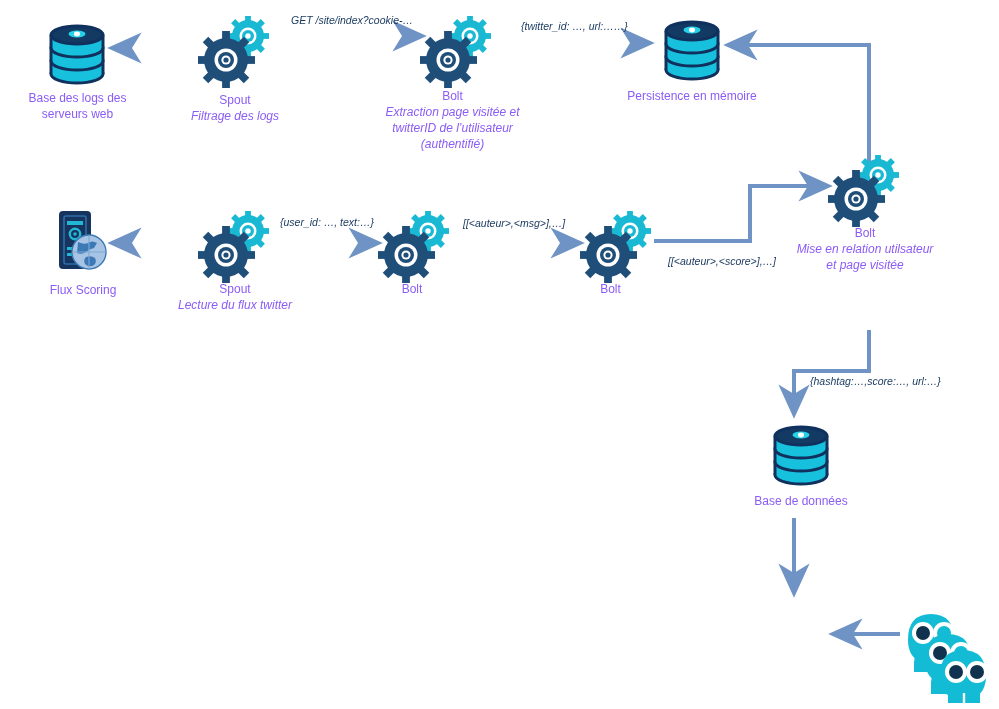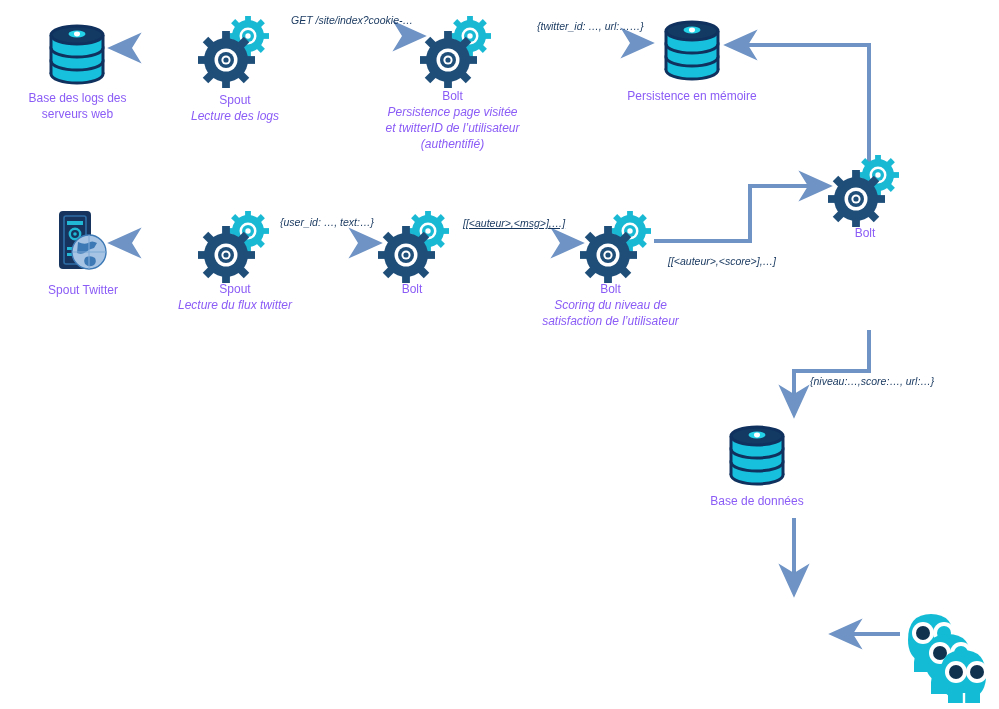--- a/index.html
+++ b/index.html
@@ -124,29 +124,29 @@
       <line x1="794" y1="518" x2="794" y2="593" stroke="#6E93C4" stroke-width="4" marker-end="url(#ah)"></line>
     </g>
 
     <g>
       <line x1="900" y1="634" x2="833" y2="634" stroke="#6E93C4" stroke-width="4" marker-end="url(#ah)"></line>
     </g>
   </svg>
 
   <div class="edge-label" style="left:291px; top:14px;">GET /site/index?cookie-…</div>
 
-  <div class="edge-label" style="left:521px; top:20px;margin-left:16px;">{twitter_id: …, url:……}</div>
+  <div class="edge-label" style="left:521px; top:20px;">{twitter_id: …, url:……}</div>
 
   <div class="edge-label" style="left:280px; top:216px;text-align:right;">{user_id: …, text:…}</div>
 
-  <div class="edge-label" style="left:463px; top:217px;text-decoration:underline;">[[&lt;auteur&gt;,&lt;msg&gt;],…]</div>
+  <div class="edge-label" style="left:463px; top:217px;">[[&lt;auteur&gt;,&lt;msg&gt;],…]</div>
 
   <div class="edge-label" style="left:668px; top:255px;">[[&lt;auteur&gt;,&lt;score&gt;],…]</div>
 
-  <div class="edge-label" style="left:810px; top:375px;">{niveau:…,score:…, url:…}</div>
+  <div class="edge-label" style="left:810px; top:375px;">{hashtag:…,score:…, url:…}</div>
 
   <div class="node" style="left:42px; top:18px;">
     <div class="db">
       <svg width="70" height="68" viewBox="0 0 70 68">
         <ellipse cx="35" cy="56" rx="26" ry="9" fill="#17C0DC" stroke="#10315E" stroke-width="3"></ellipse>
         <rect x="9" y="43" width="52" height="13" fill="#17C0DC"></rect>
         <ellipse cx="35" cy="43" rx="26" ry="9" fill="#17C0DC" stroke="#10315E" stroke-width="3"></ellipse>
         <rect x="9" y="30" width="52" height="13" fill="#17C0DC"></rect>
         <ellipse cx="35" cy="30" rx="26" ry="9" fill="#17C0DC" stroke="#10315E" stroke-width="3"></ellipse>
         <rect x="9" y="17" width="52" height="13" fill="#17C0DC"></rect>
@@ -200,21 +200,21 @@
           </g>
           <circle r="11.5" fill="#ffffff"></circle>
           <circle r="8" fill="#1F4E79"></circle>
           <circle r="4.6" fill="#ffffff"></circle>
           <circle r="2.6" fill="#1F4E79"></circle>
         </g>
       </svg>
     </div>
     <div class="node-label wrap" style="left:-28px; top:76px; width:130px;">
       <span class="title">Spout</span>
-      <span class="sub">Lecture des logs</span>
+      <span class="sub">Filtrage des logs</span>
     </div>
   </div>
 
   <div class="node" style="left:420px; top:16px;">
     <div class="node-icon">
       <svg width="74" height="72" viewBox="0 0 74 72">
         <g transform="translate(50,20)" fill="#19B9D4">
           <g>
             <circle r="16"></circle>
             <g>
@@ -248,21 +248,21 @@
           </g>
           <circle r="11.5" fill="#ffffff"></circle>
           <circle r="8" fill="#1F4E79"></circle>
           <circle r="4.6" fill="#ffffff"></circle>
           <circle r="2.6" fill="#1F4E79"></circle>
         </g>
       </svg>
     </div>
     <div class="node-label wrap" style="left:-35px; top:72px; width:135px;">
       <span class="title">Bolt</span>
-      <span class="sub">Persistence page visitée et twitterID de l’utilisateur (authentifié)</span>
+      <span class="sub">Extraction page visitée et twitterID de l’utilisateur (authentifié)</span>
     </div>
   </div>
 
   <div class="node" style="left:657px; top:14px;">
     <div class="db">
       <svg width="70" height="68" viewBox="0 0 70 68">
         <ellipse cx="35" cy="56" rx="26" ry="9" fill="#17C0DC" stroke="#10315E" stroke-width="3"></ellipse>
         <rect x="9" y="43" width="52" height="13" fill="#17C0DC"></rect>
         <ellipse cx="35" cy="43" rx="26" ry="9" fill="#17C0DC" stroke="#10315E" stroke-width="3"></ellipse>
         <rect x="9" y="30" width="52" height="13" fill="#17C0DC"></rect>
@@ -292,21 +292,21 @@
         <rect x="17" y="45" width="13" height="3" fill="#21B8D6"></rect>
         <circle cx="39" cy="44" r="17" fill="#A7C4E4"></circle>
         <path d="M39,27 a17,17 0 0,1 0,34 a17,17 0 0,1 0,-34 z" fill="#A7C4E4"></path>
         <path d="M28,34 q6,3 10,1 q4,-3 9,0 l-3,5 q-5,1 -8,4 q-4,3 -9,1 z" fill="#3C79B5"></path>
         <path d="M36,49 q5,-2 9,1 q2,4 -1,7 q-5,3 -9,-1 q-2,-4 1,-7 z" fill="#3C79B5"></path>
         <ellipse cx="39" cy="44" rx="17" ry="17" fill="none" stroke="#3C79B5" stroke-width="1.4"></ellipse>
         <path d="M22,44 h34 M39,27 v34" stroke="#7FA9D6" stroke-width="1.1" fill="none"></path>
       </svg>
     </div>
     <div class="node-label" style="left:-24px; top:74px; width:114px;">
-      <span class="title">Spout Twitter</span>
+      <span class="title">Flux Scoring</span>
     </div>
   </div>
 
   <div class="node" style="left:198px; top:211px;">
     <div class="node-icon">
       <svg width="74" height="72" viewBox="0 0 74 72">
         <g transform="translate(50,20)" fill="#19B9D4">
           <g>
             <circle r="16"></circle>
             <g>
@@ -435,21 +435,20 @@
           </g>
           <circle r="11.5" fill="#ffffff"></circle>
           <circle r="8" fill="#1F4E79"></circle>
           <circle r="4.6" fill="#ffffff"></circle>
           <circle r="2.6" fill="#1F4E79"></circle>
         </g>
       </svg>
     </div>
     <div class="node-label wrap" style="left:-48px; top:70px; width:157px;">
       <span class="title">Bolt</span>
-      <span class="sub">Scoring du niveau de satisfaction de l’utilisateur</span>
     </div>
   </div>
 
   <div class="node" style="left:828px; top:155px;">
     <div class="node-icon">
       <svg width="74" height="72" viewBox="0 0 74 72">
         <g transform="translate(50,20)" fill="#19B9D4">
           <g>
             <circle r="16"></circle>
             <g>
@@ -483,24 +482,25 @@
           </g>
           <circle r="11.5" fill="#ffffff"></circle>
           <circle r="8" fill="#1F4E79"></circle>
           <circle r="4.6" fill="#ffffff"></circle>
           <circle r="2.6" fill="#1F4E79"></circle>
         </g>
       </svg>
     </div>
     <div class="node-label wrap" style="left:-33px; top:70px; width:140px;">
       <span class="title">Bolt</span>
-    </div>
-  </div>
-
-  <div class="node" style="left:722px; top:419px;">
+      <span class="sub">Mise en relation utilsateur et page visitée</span>
+    </div>
+  </div>
+
+  <div class="node" style="left:766px; top:419px;">
     <div class="db">
       <svg width="70" height="68" viewBox="0 0 70 68">
         <ellipse cx="35" cy="56" rx="26" ry="9" fill="#17C0DC" stroke="#10315E" stroke-width="3"></ellipse>
         <rect x="9" y="43" width="52" height="13" fill="#17C0DC"></rect>
         <ellipse cx="35" cy="43" rx="26" ry="9" fill="#17C0DC" stroke="#10315E" stroke-width="3"></ellipse>
         <rect x="9" y="30" width="52" height="13" fill="#17C0DC"></rect>
         <ellipse cx="35" cy="30" rx="26" ry="9" fill="#17C0DC" stroke="#10315E" stroke-width="3"></ellipse>
         <rect x="9" y="17" width="52" height="13" fill="#17C0DC"></rect>
         <ellipse cx="35" cy="17" rx="26" ry="9" fill="#123A63" stroke="#10315E" stroke-width="3"></ellipse>
         <line x1="9" y1="17" x2="9" y2="56" stroke="#10315E" stroke-width="3"></line>

